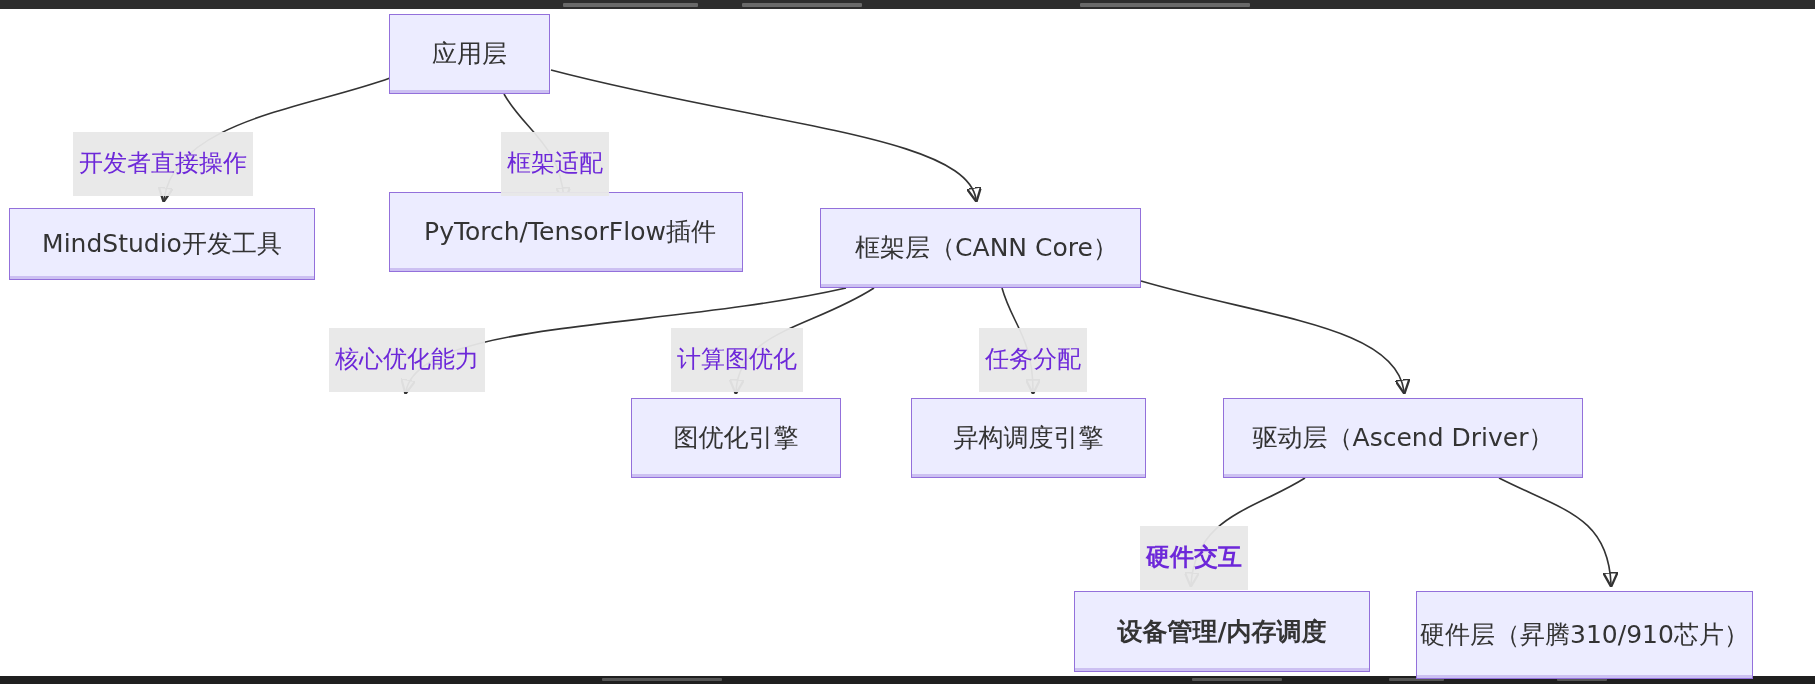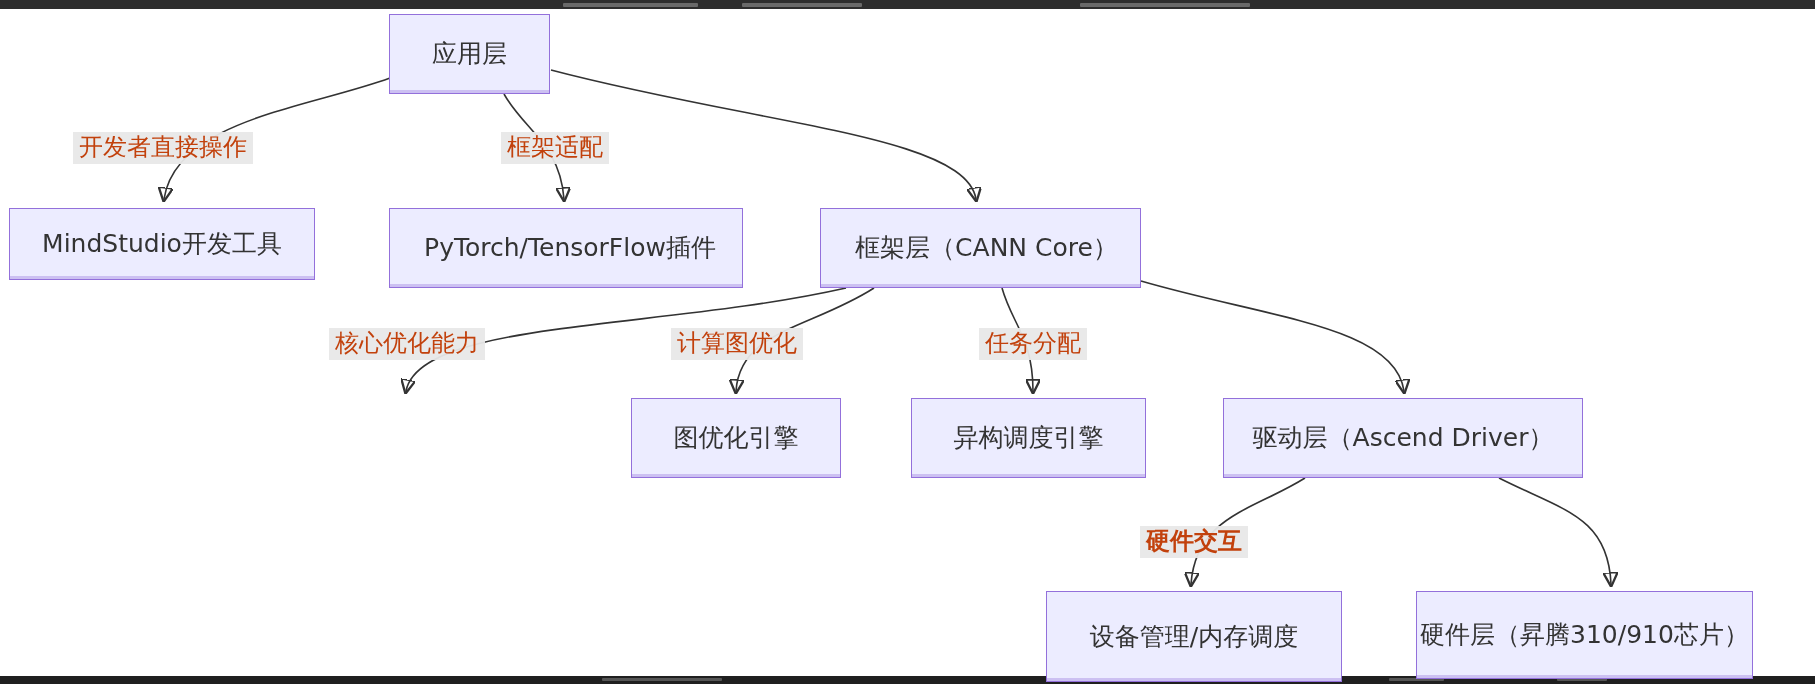--- a/index.html
+++ b/index.html
@@ -28,36 +28,36 @@
     background:#ECECFF;
     border:1.4px solid #9370DB;
     box-shadow:inset 0 -3px 0 rgba(147,112,219,0.35);
     box-sizing:border-box;
     display:flex;align-items:center;justify-content:center;
     font-size:25px;line-height:1.2;color:#333333;
     white-space:nowrap;
   }
   .n-app        {left:389px;top:14px; width:161px;height:80px;}
   .n-mindstudio {left:9px;  top:208px;width:306px;height:72px;}
-  .n-pytorch    {left:389px;top:208px;width:354px;height:80px;padding-left:8px;}
+  .n-pytorch    {left:389px;top:192px;width:354px;height:80px;padding-left:8px;}
   .n-cann       {left:820px;top:208px;width:321px;height:80px;padding-left:12px;}
   .n-ops        {left:257px;top:398px;width:299px;height:80px;}
   .n-graph      {left:631px;top:398px;width:210px;height:80px;}
   .n-sched      {left:911px;top:398px;width:235px;height:80px;}
   .n-driver     {left:1223px;top:398px;width:360px;height:80px;}
-  .n-devmgmt    {left:1046px;top:591px;width:296px;height:91px;}
+  .n-devmgmt    {left:1074px;top:591px;width:296px;height:81px;font-weight:bold;}
   .n-hardware   {left:1416px;top:591px;width:337px;height:88px;}
 
   
   .elabel{
     position:absolute;z-index:3;
     transform:translateX(-50%);
     background:rgba(232,232,232,0.95);
-    padding:2px 6px;
-    font-size:24px;line-height:1.15;color:#c2410c;
+    padding:18px 6px;
+    font-size:24px;line-height:1.15;color:#6d28d9;
     white-space:nowrap;
   }
   .l-dev  {left:163px; top:132px;}
   .l-fw   {left:555px; top:132px;}
   .l-core {left:407px; top:328px;}
   .l-graph{left:737px; top:328px;}
   .l-task {left:1033px;top:328px;}
   .l-hw   {left:1194px;top:526px;font-weight:bold;}
 </style>
 </head>

